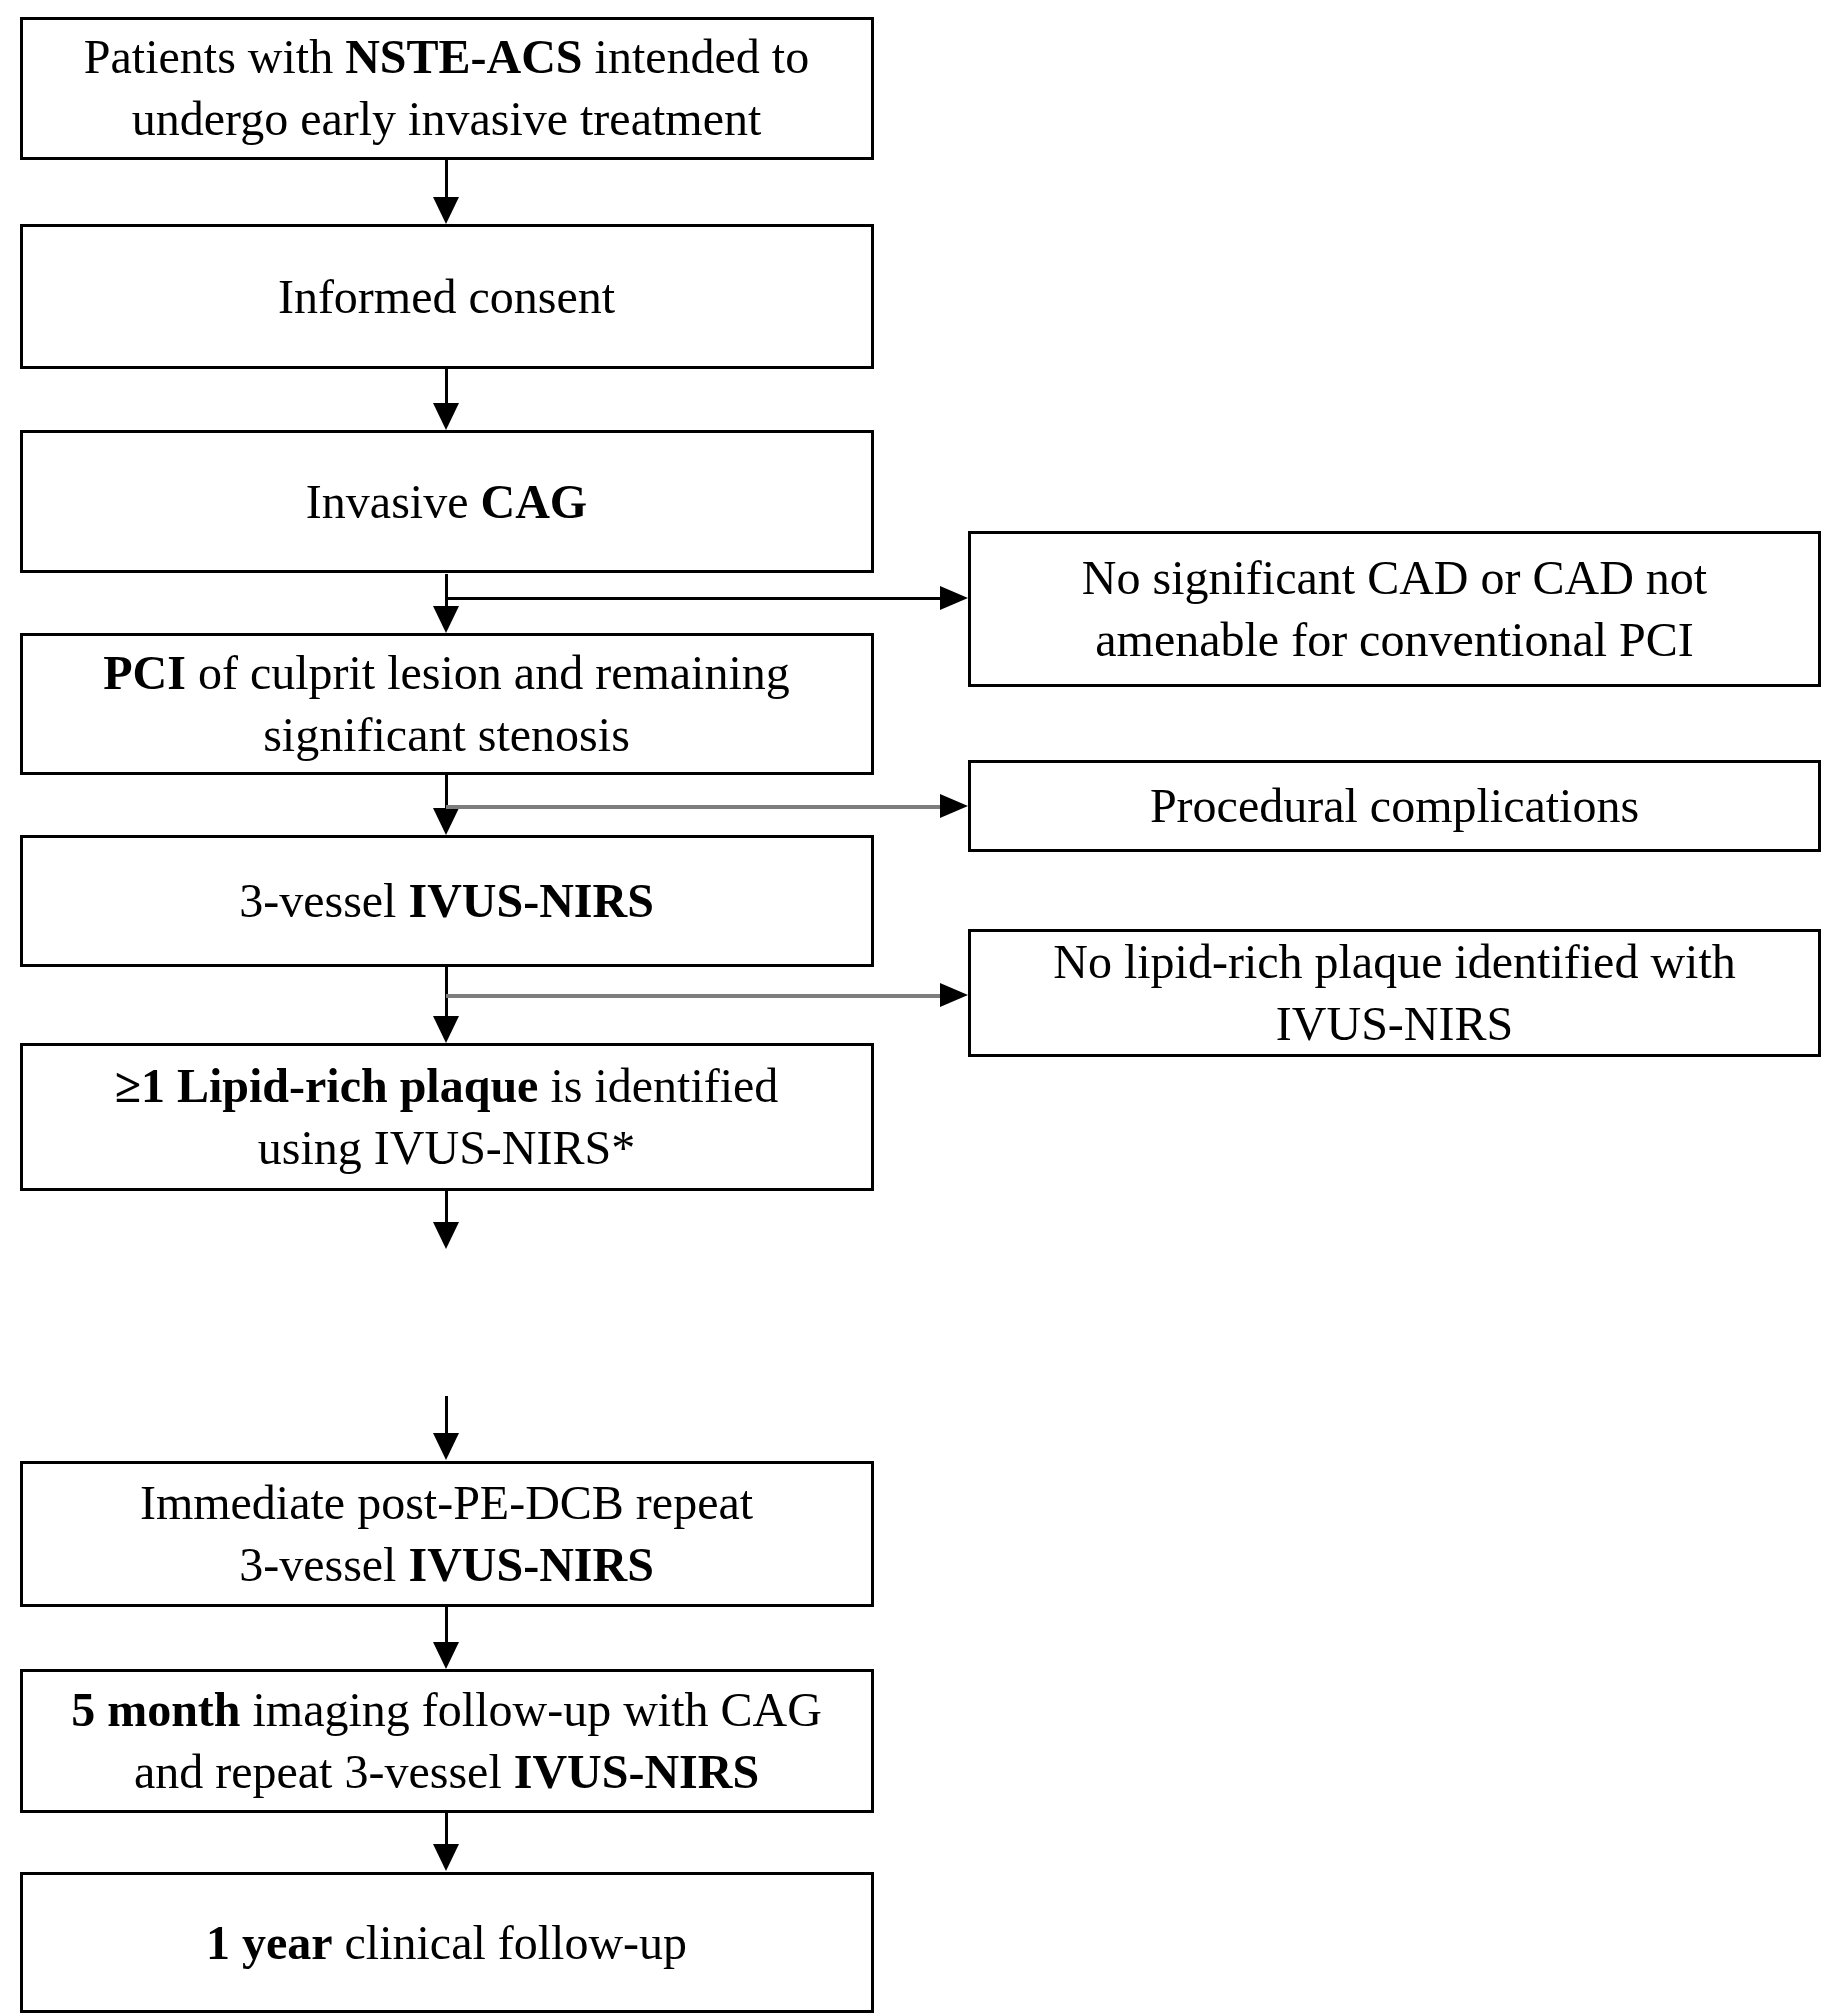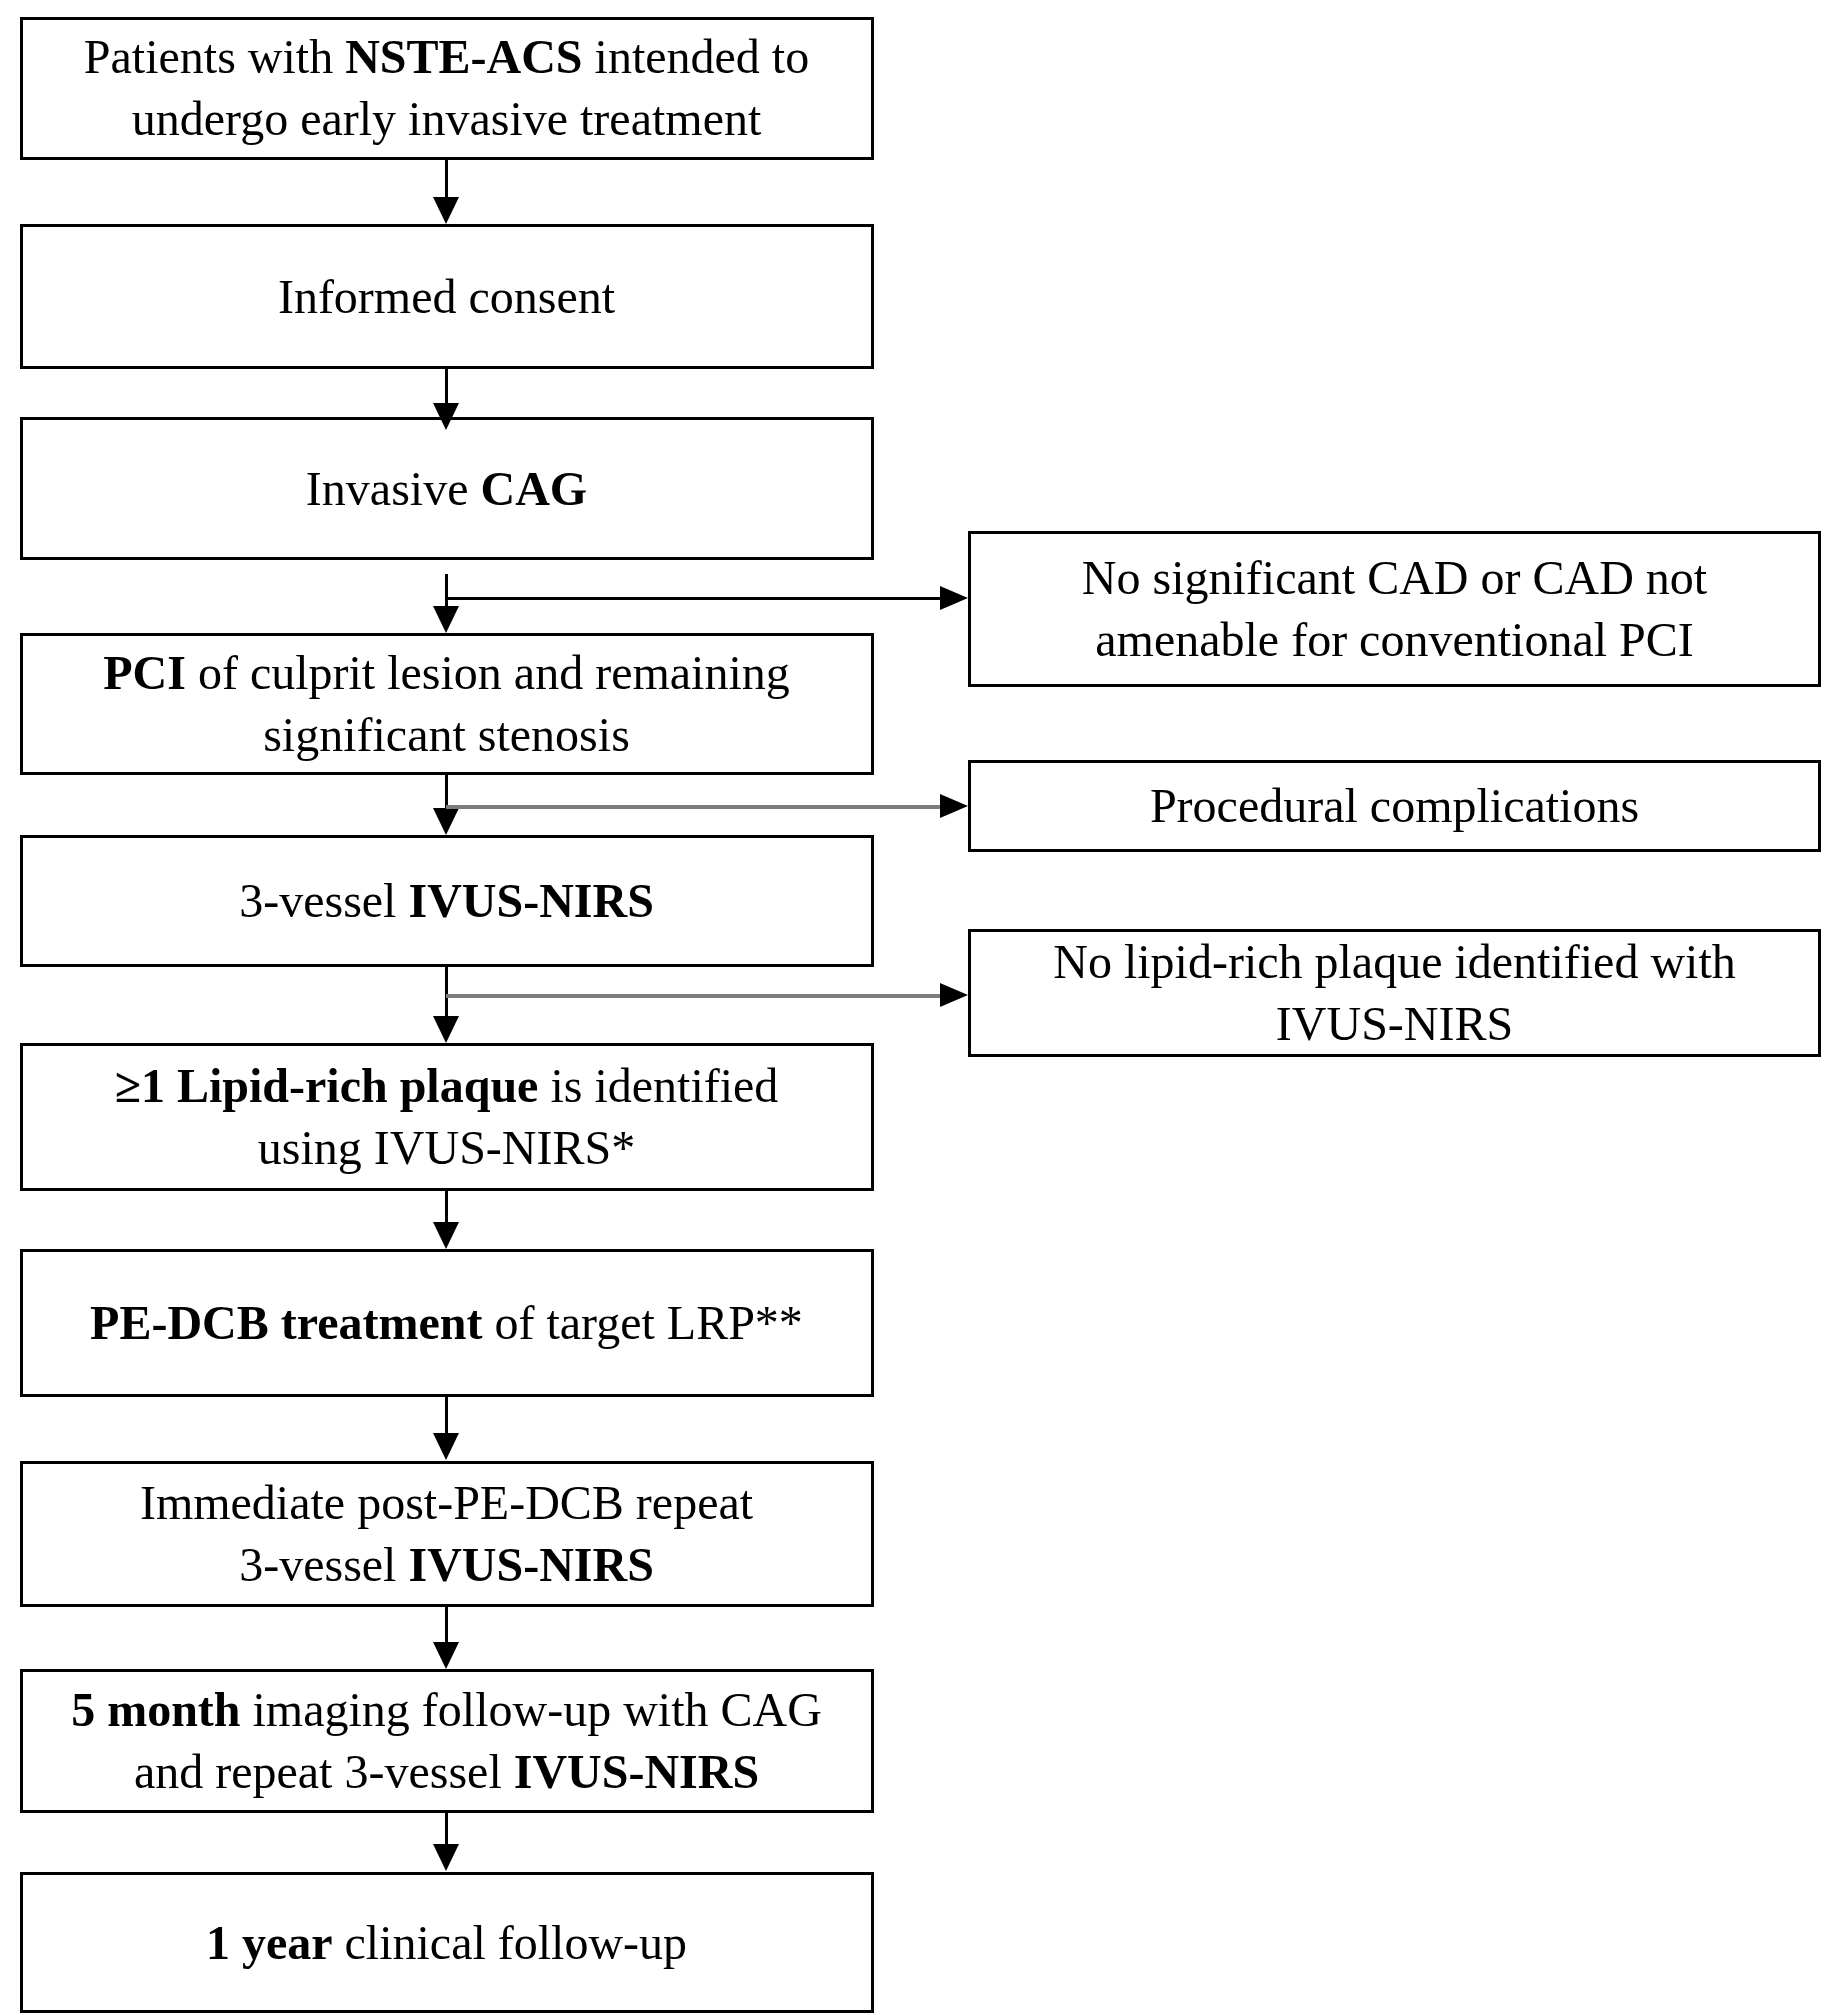--- a/index.html
+++ b/index.html
@@ -50,41 +50,38 @@
 
   <div class="box" style="left:19.5px;top:16.5px;width:854px;height:143px">
     <div class="ln"><span>Patients with </span><span class="b">NSTE-ACS</span><span> intended to</span></div>
     <div class="ln"><span>undergo early invasive treatment</span></div>
   </div>
 
   <div class="box" style="left:19.5px;top:224px;width:854px;height:145px">
     <div class="ln"><span>Informed consent</span></div>
   </div>
 
-  <div class="box" style="left:19.5px;top:417px;width:854px;height:143px">
+  <div class="box" style="left:19.5px;top:430px;width:854px;height:143px">
     <div class="ln"><span>Invasive </span><span class="b">CAG</span></div>
   </div>
 
   <div class="box" style="left:19.5px;top:633px;width:854px;height:142px">
     <div class="ln"><span class="b">PCI</span><span> of culprit lesion and remaining</span></div>
     <div class="ln"><span>significant stenosis</span></div>
   </div>
 
   <div class="box" style="left:19.5px;top:835px;width:854px;height:132px">
     <div class="ln"><span>3-vessel </span><span class="b">IVUS-NIRS</span></div>
   </div>
 
   <div class="box" style="left:19.5px;top:1043px;width:854px;height:148px">
     <div class="ln"><span class="b">≥1 Lipid-rich plaque</span><span> is identified</span></div>
     <div class="ln"><span>using IVUS-NIRS*</span></div>
   </div>
 
-  <div class="box" style="left:19.5px;top:1249px;width:854px;height:148px">
-    <div class="ln"><span class="b">PE-DCB treatment</span><span> of target LRP**</span></div>
-  </div>
 
   <div class="box" style="left:19.5px;top:1461px;width:854px;height:146px">
     <div class="ln"><span>Immediate post-PE-DCB repeat</span></div>
     <div class="ln"><span>3-vessel </span><span class="b">IVUS-NIRS</span></div>
   </div>
 
   <div class="box" style="left:19.5px;top:1669px;width:854px;height:144px">
     <div class="ln"><span class="b">5 month</span><span> imaging follow-up with CAG</span></div>
     <div class="ln"><span>and repeat 3-vessel </span><span class="b">IVUS-NIRS</span></div>
   </div>

